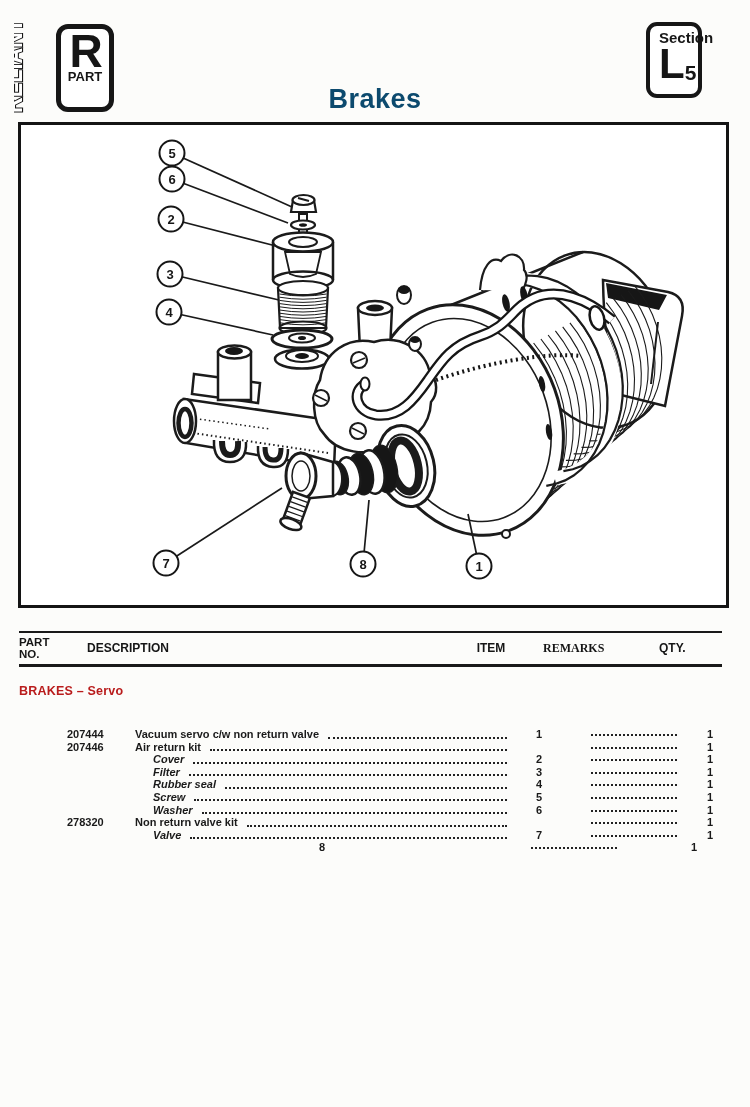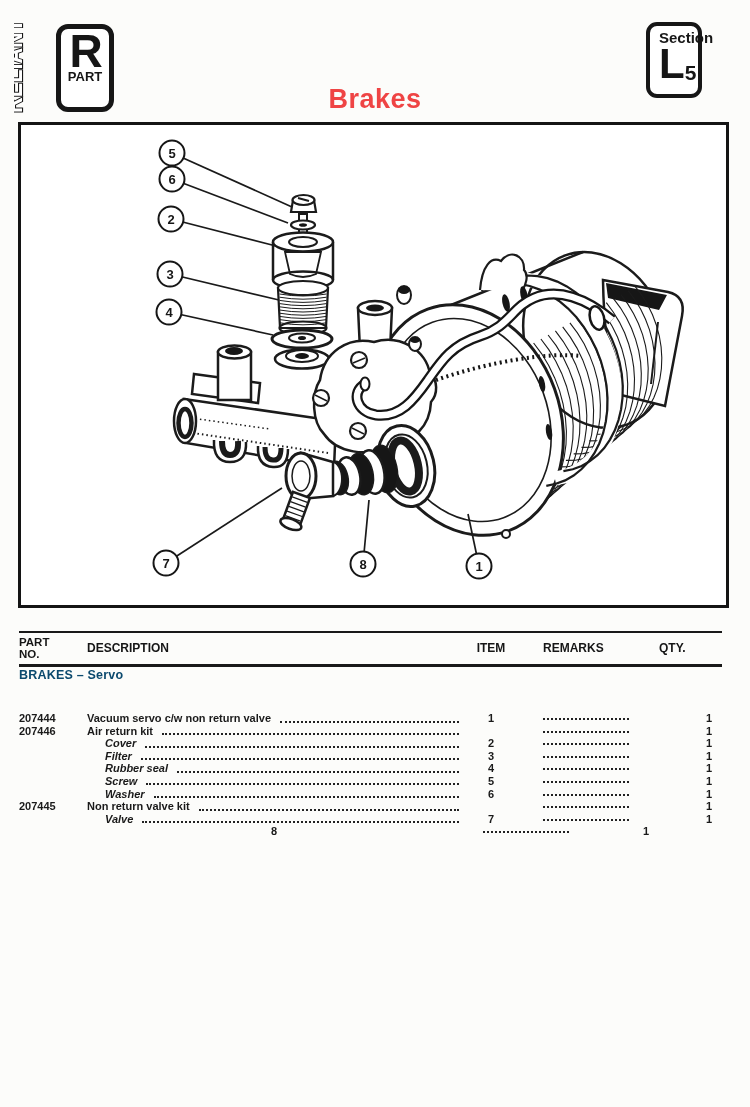--- a/index.html
+++ b/index.html
@@ -12,21 +12,21 @@
   .vlogo{position:absolute;left:14px;top:14px;width:40px;height:100px;}
   .rpart-box{
     position:absolute;left:56px;top:24px;width:48px;height:78px;
     border:5px solid #161616;border-radius:12px;background:#fff;
     display:flex;flex-direction:column;align-items:center;justify-content:flex-start;
   }
   .rpart-r{font-size:46px;font-weight:800;line-height:0.92;color:#161616;letter-spacing:-2px;margin-top:1px;}
   .rpart-part{font-size:13px;font-weight:800;color:#161616;letter-spacing:0px;margin-top:-3px;}
   .page-title{
     position:absolute;left:0;right:0;top:84px;text-align:center;
-    font-size:27px;font-weight:800;letter-spacing:.5px;color:#ef4444;
+    font-size:27px;font-weight:800;letter-spacing:.5px;color:#0c4a6e;
   }
   .section-box{
     position:absolute;left:646px;top:22px;width:56px;height:76px;box-sizing:border-box;
     border:4px solid #161616;border-radius:11px;background:#fff;padding:3px 9px;
   }
   .section-word{font-size:15px;font-weight:800;color:#161616;}
   .section-code{font-size:42px;font-weight:800;color:#161616;line-height:0.95;margin-top:-2px;}
   .section-code sub{font-size:21px;font-weight:800;vertical-align:-2px;}
   
   .figure{position:absolute;left:18px;top:122px;width:711px;height:486px;background:#fff;}
@@ -42,27 +42,27 @@
   .rule-top{border-top:2.6px solid #191919;}
   .rule-mid{border-top:3px solid #191919;}
   .thead{
     display:grid;grid-template-columns:68px 374px 60px 138px 1fr;
     align-items:center;height:29px;margin:1px 0 1px;
   }
   .th{font-size:11.5px;font-weight:800;line-height:11.5px;color:#161616;}
   .th-part{font-size:11.5px;}
   .th-desc{font-size:12px;}
   .th-item{text-align:center;font-size:12px;}
-  .th-remarks{padding-left:22px;font-size:12px;}
+  .th-remarks{padding-left:22px;font-size:12px;font-family:Liberation Serif, serif;}
   .th-qty{text-align:left;padding-right:10px;font-size:12px;}
-  .gtitle{margin-top:1px;font-size:12.5px;font-weight:800;color:#0c4a6e;letter-spacing:.2px;}
+  .gtitle{margin-top:17px;font-size:12.5px;font-weight:800;color:#b91c1c;letter-spacing:.2px;}
   #table-rows{margin-top:24px;}
   .trow{
     display:grid;grid-template-columns:68px 374px 60px 138px 1fr;
-    height:12.6px;align-items:end;
+    height:12.6px;align-items:end;margin-left:48px;
   }
   .c-part{font-size:11px;font-weight:700;line-height:11px;}
   .c-desc{display:flex;align-items:flex-end;font-size:11px;font-weight:700;line-height:11px;justify-content:space-between;}
   .c-desc.indent .c-desc-text{padding-left:18px;font-style:italic;}
   .c-desc-text{white-space:nowrap;}
   .lead{flex:1;border-bottom:2.2px dotted #222;margin:0 2px 1.5px 9px;}
   .c-item{text-align:center;font-size:11px;font-weight:700;line-height:11px;}
   .c-remarks{padding-left:22px;}
   .rdots{display:inline-block;width:86px;border-bottom:2.2px dotted #222;height:10px;}
   .c-qty{text-align:right;padding-right:10px;font-size:11px;font-weight:700;line-height:11px;}
@@ -368,21 +368,21 @@
       <div class="c-desc indent">
         <span class="c-desc-text">Washer</span>
         <span class="lead"></span>
       </div>
       <div class="c-item">6</div>
       <div class="c-remarks"><span class="rdots"></span></div>
       <div class="c-qty">1</div>
     </div>
 
     <div class="trow">
-      <div class="c-part">207445</div>
+      <div class="c-part">278320</div>
       <div class="c-desc">
         <span class="c-desc-text">Non return valve kit</span>
         <span class="lead"></span>
       </div>
       <div class="c-item"></div>
       <div class="c-remarks"><span class="rdots"></span></div>
       <div class="c-qty">1</div>
     </div>
 
     <div class="trow">

